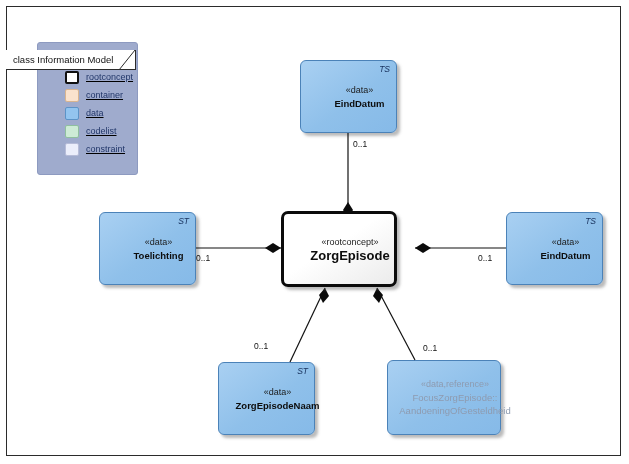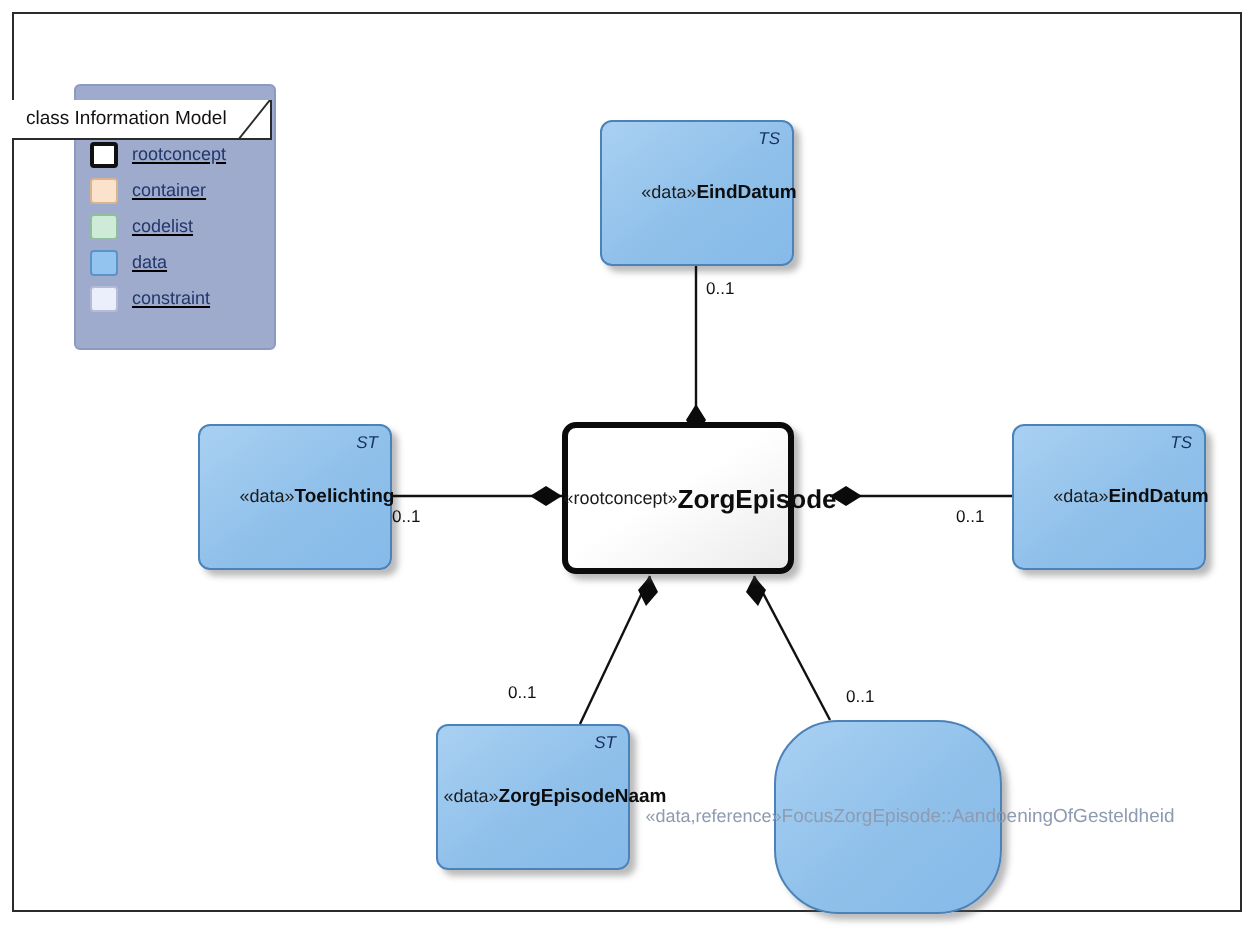--- a/index.html
+++ b/index.html
@@ -73,21 +73,21 @@
   .legend-title {
     text-align: center;
     font-size: 11px;
     font-weight: bold;
     color: #1d3b66;
     margin-top: 7px;
     letter-spacing: .2px;
   }
   .legend-list {
     margin-top: 6px;
-    padding-left: 7px;
+    padding-left: 27px;
   }
   .legend-row {
     display: flex;
     align-items: center;
     height: 18px;
   }
   .swatch {
     width: 14px;
     height: 13px;
     border-radius: 2px;
@@ -120,20 +120,21 @@
   .node-root {
     background: linear-gradient(to bottom right, #ffffff 0%, #ffffff 45%, #ebebeb 100%);
     border: 3px solid #0b0b0b;
     border-radius: 7px;
     box-shadow: 3px 3px 3px rgba(90,90,90,.42);
     z-index: 3;
   }
   .node-inner {
     height: 100%;
     display: flex;
+    flex-direction: column;
     align-items: center;
     justify-content: center;
     text-align: center;
     margin-left: 22px;
   }
   .stereotype {
     font-size: 9px;
     color: #1b1b1b;
     line-height: 13px;
   }
@@ -205,27 +206,27 @@
         <span class="swatch sw-rootconcept"></span>
         <span class="legend-label">rootconcept</span>
       </div>
 
       <div class="legend-row">
         <span class="swatch sw-container"></span>
         <span class="legend-label">container</span>
       </div>
 
       <div class="legend-row">
+        <span class="swatch sw-data"></span>
+        <span class="legend-label">data</span>
+      </div>
+
+      <div class="legend-row">
         <span class="swatch sw-codelist"></span>
         <span class="legend-label">codelist</span>
-      </div>
-
-      <div class="legend-row">
-        <span class="swatch sw-data"></span>
-        <span class="legend-label">data</span>
       </div>
 
       <div class="legend-row">
         <span class="swatch sw-constraint"></span>
         <span class="legend-label">constraint</span>
       </div>
 
     </div>
   </div>
 
@@ -285,21 +286,21 @@
   </div>
 
   <div class="node node-data" style="left:218px; top:362px; width:97px; height:73px;">
     <span class="type-tag">ST</span>
     <div class="node-inner">
       <div class="stereotype">«data»</div>
       <div class="node-name">ZorgEpisodeNaam</div>
     </div>
   </div>
 
-  <div class="node node-data node-ref" style="left:387px; top:360px; width:114px; height:97px;border-radius:32px;">
+  <div class="node node-data node-ref" style="left:387px; top:360px; width:114px; height:75px;">
     <div class="node-inner">
       <div class="stereotype">«data,reference»</div>
       <div class="node-name">FocusZorgEpisode::</div>
       <div class="node-name">AandoeningOfGesteldheid</div>
     </div>
   </div>
 
 </div>
 
 </body></html>

